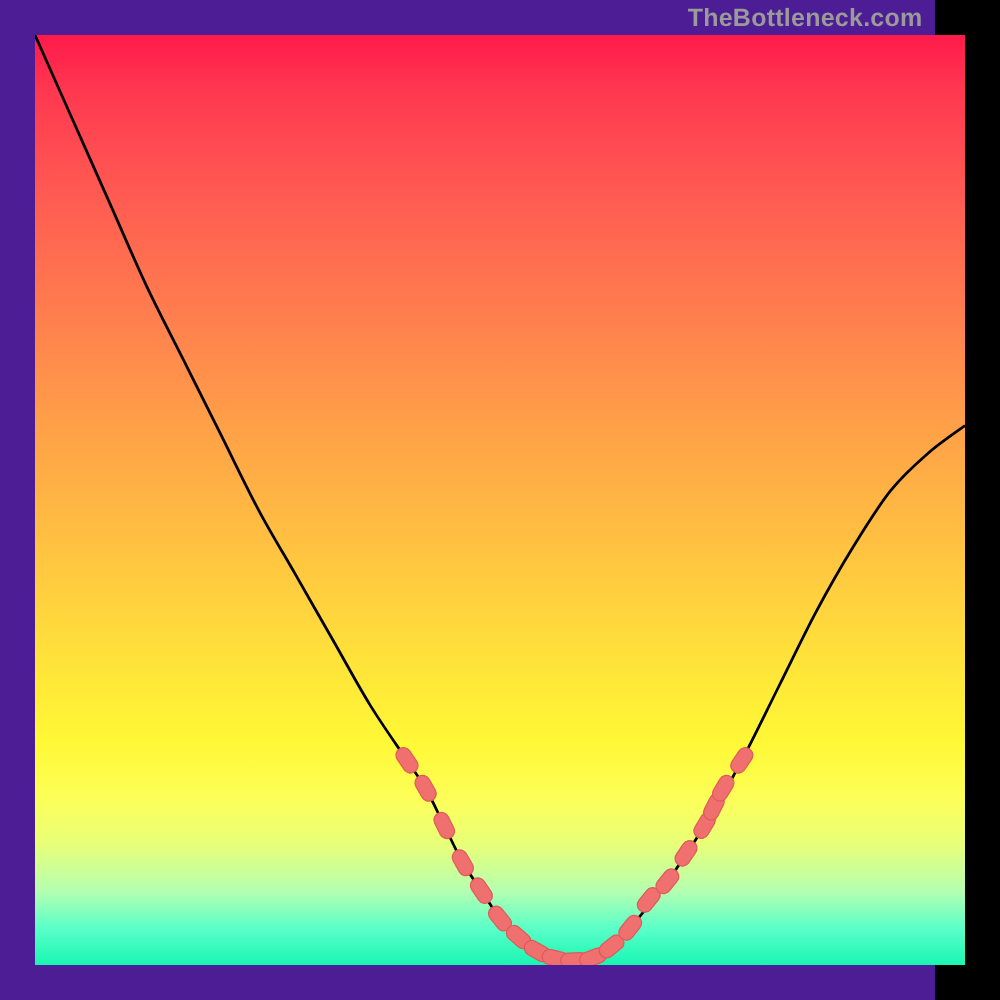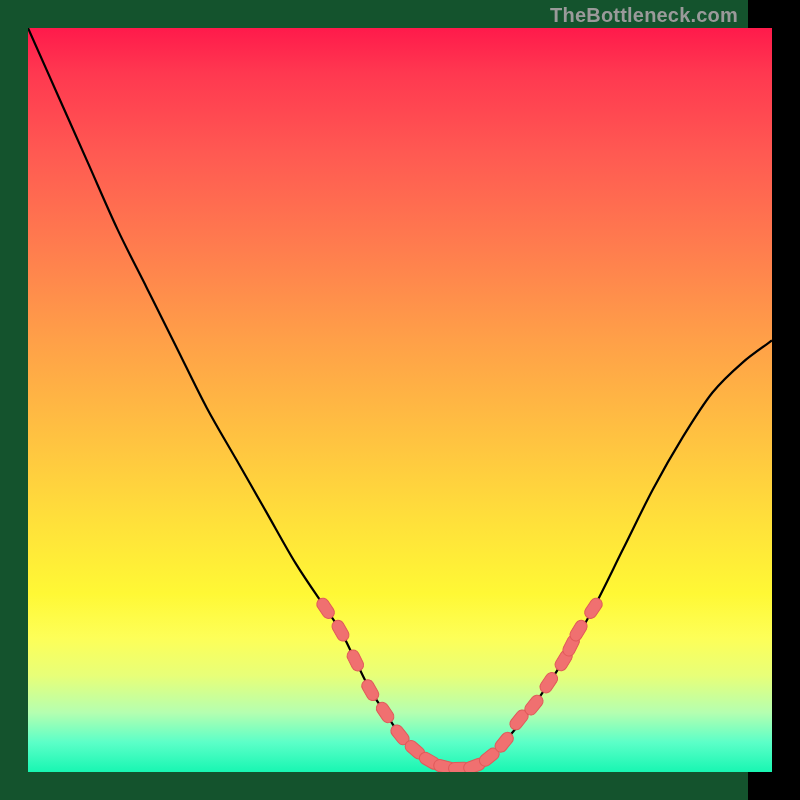--- a/index.html
+++ b/index.html
@@ -8,21 +8,21 @@
     width: 800px;
     height: 800px;
     background: #000;
     overflow: hidden;
     font-family: Arial, Helvetica, sans-serif;
   }
   .frame {
     position: absolute;
     top: 0; left: 0;
     width: 748px; height: 800px;
-    background: #14532d;
+    background: #4c1d95;
   }
   .plot {
     position: absolute;
     top: 28px;
     left: 28px;
     width: 744px;
     height: 744px;
   }
   .gradient {
     position: absolute;

